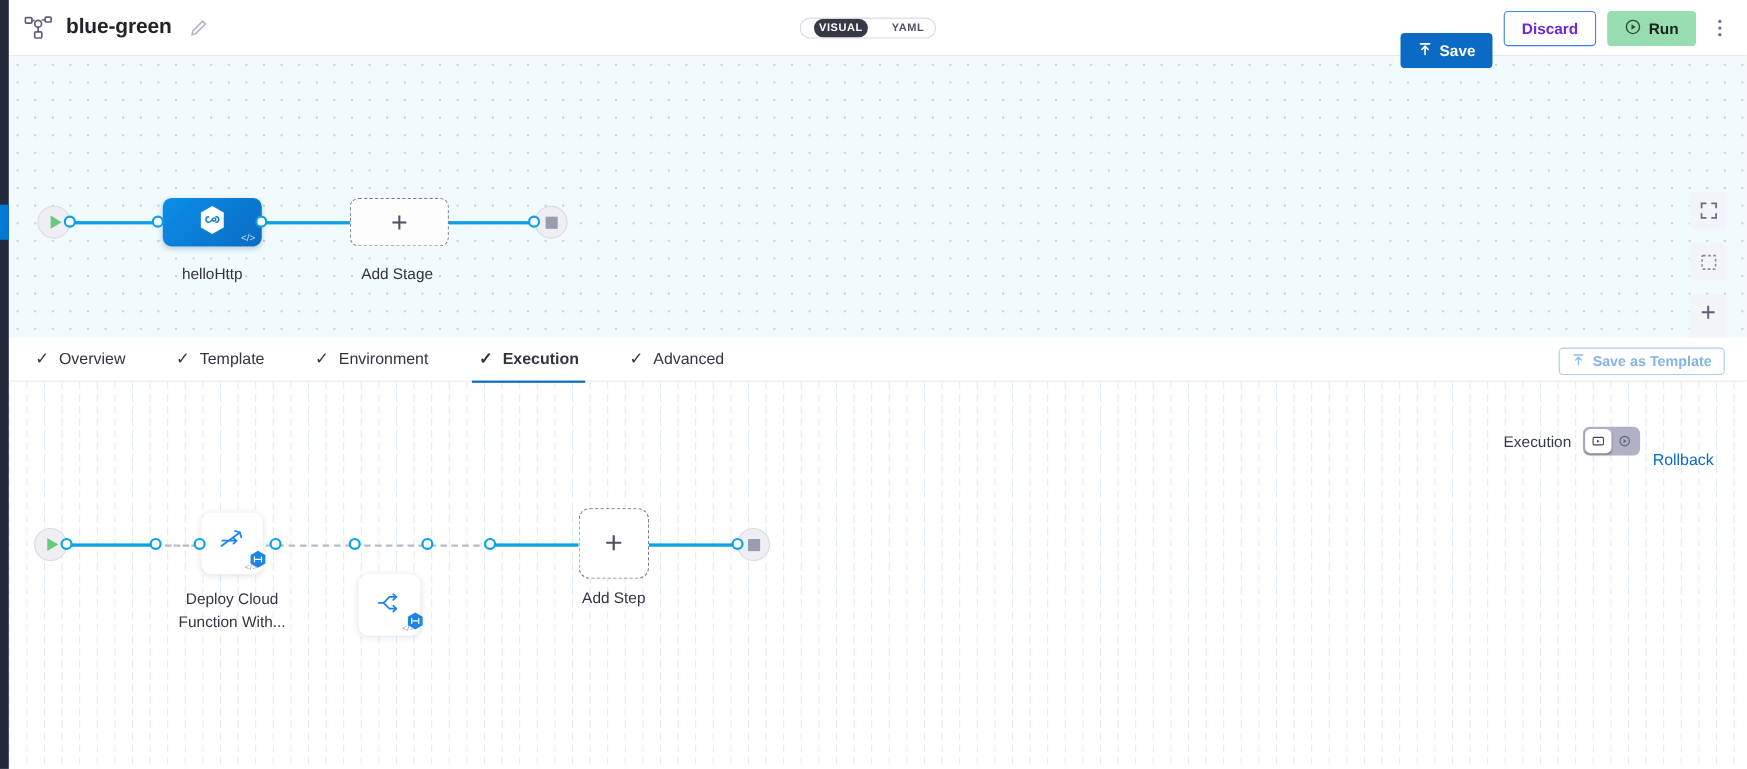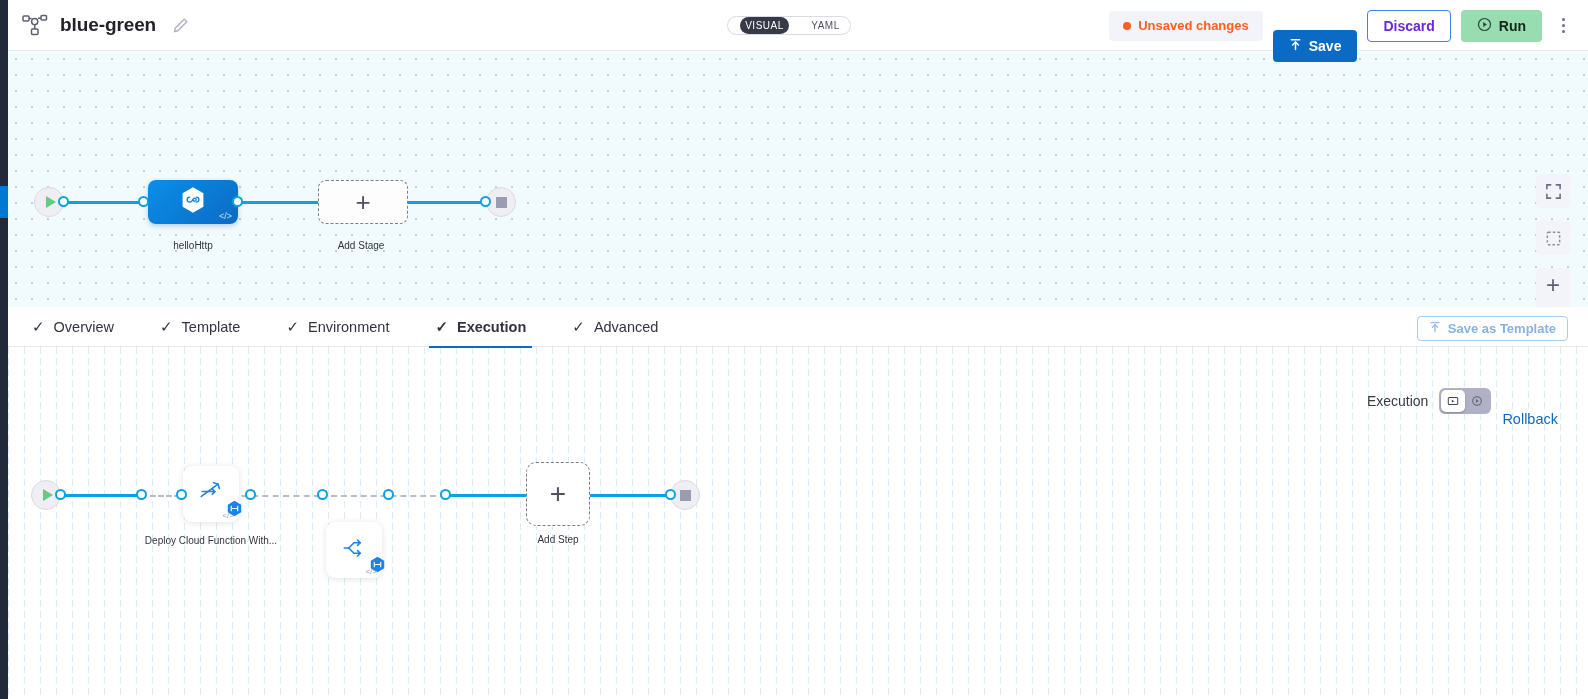--- a/index.html
+++ b/index.html
@@ -36,21 +36,21 @@
 
   
   .vy-toggle {
     position: absolute; left: 727px; top: 16px;
     height: 19px; width: 124px;
     border: 1px solid #d9dae6; border-radius: 10px;
     background: #ffffff; display: flex; overflow: hidden;
   }
   .vy-seg {
     flex: 1; display: flex; align-items: center; justify-content: center;
-    font-size: 10px; font-weight: normal; letter-spacing: 0.5px;
+    font-size: 10px; font-weight: bold; letter-spacing: 0.5px;
     color: #4f5162; cursor: pointer; margin-left: 12px;
   }
   .vy-seg.on { background: #383946; color: #ffffff; border-radius: 10px; }
 
   
   .hdr-right {
     position: absolute; right: 14px; top: 0; height: 51px;
     display: flex; align-items: center; gap: 10px;
   }
   .unsaved-pill {
@@ -174,21 +174,21 @@
     display: flex; align-items: center; justify-content: center;
     font-size: 26px; color: #4f5162; font-weight: 300; cursor: pointer;
   }
   .add-node-sq {
     width: 64px; height: 64px; border-radius: 10px;
     background: #ffffff; border: 1.6px dashed #7b7d92;
     display: flex; align-items: center; justify-content: center;
     font-size: 28px; color: #4f5162; font-weight: 300; cursor: pointer;
   }
   .node-caption {
-    position: absolute; text-align: center; font-size: 10px;
+    position: absolute; text-align: center; font-size: 14px;
     color: #33343f; line-height: 1.48; width: 140px;
   }
 
   
   .step-group {
     position: absolute; left: 141px; top: 418px; width: 306px; height: 184px;
     border: 1.4px dashed #36b5f0; border-radius: 5px;
     background: rgba(255,255,255,0.15); z-index: 6;
   }
   .group-title {
@@ -250,24 +250,20 @@
         </svg>
       </span>
     </div>
 
     <div class="vy-toggle">
       <div class="vy-seg on">VISUAL</div>
       <div class="vy-seg">YAML</div>
     </div>
 
     <div class="hdr-right">
-      <div class="unsaved-pill">
-        <span class="dot-orange"></span>
-        <span>Unsaved changes</span>
-      </div>
 
       <div class="btn btn-save">
         <span>
           <svg viewBox="0 0 14 14" width="13" height="13" fill="none" stroke="#ffffff" stroke-width="1.6" stroke-linecap="round">
             <path d="M2.5 2h9"></path>
               <path d="M7 12.5V4.6"></path>
               <path d="M3.9 7.5L7 4.3l3.1 3.2"></path>
           </svg>
         </span>
         <span>Save</span>

